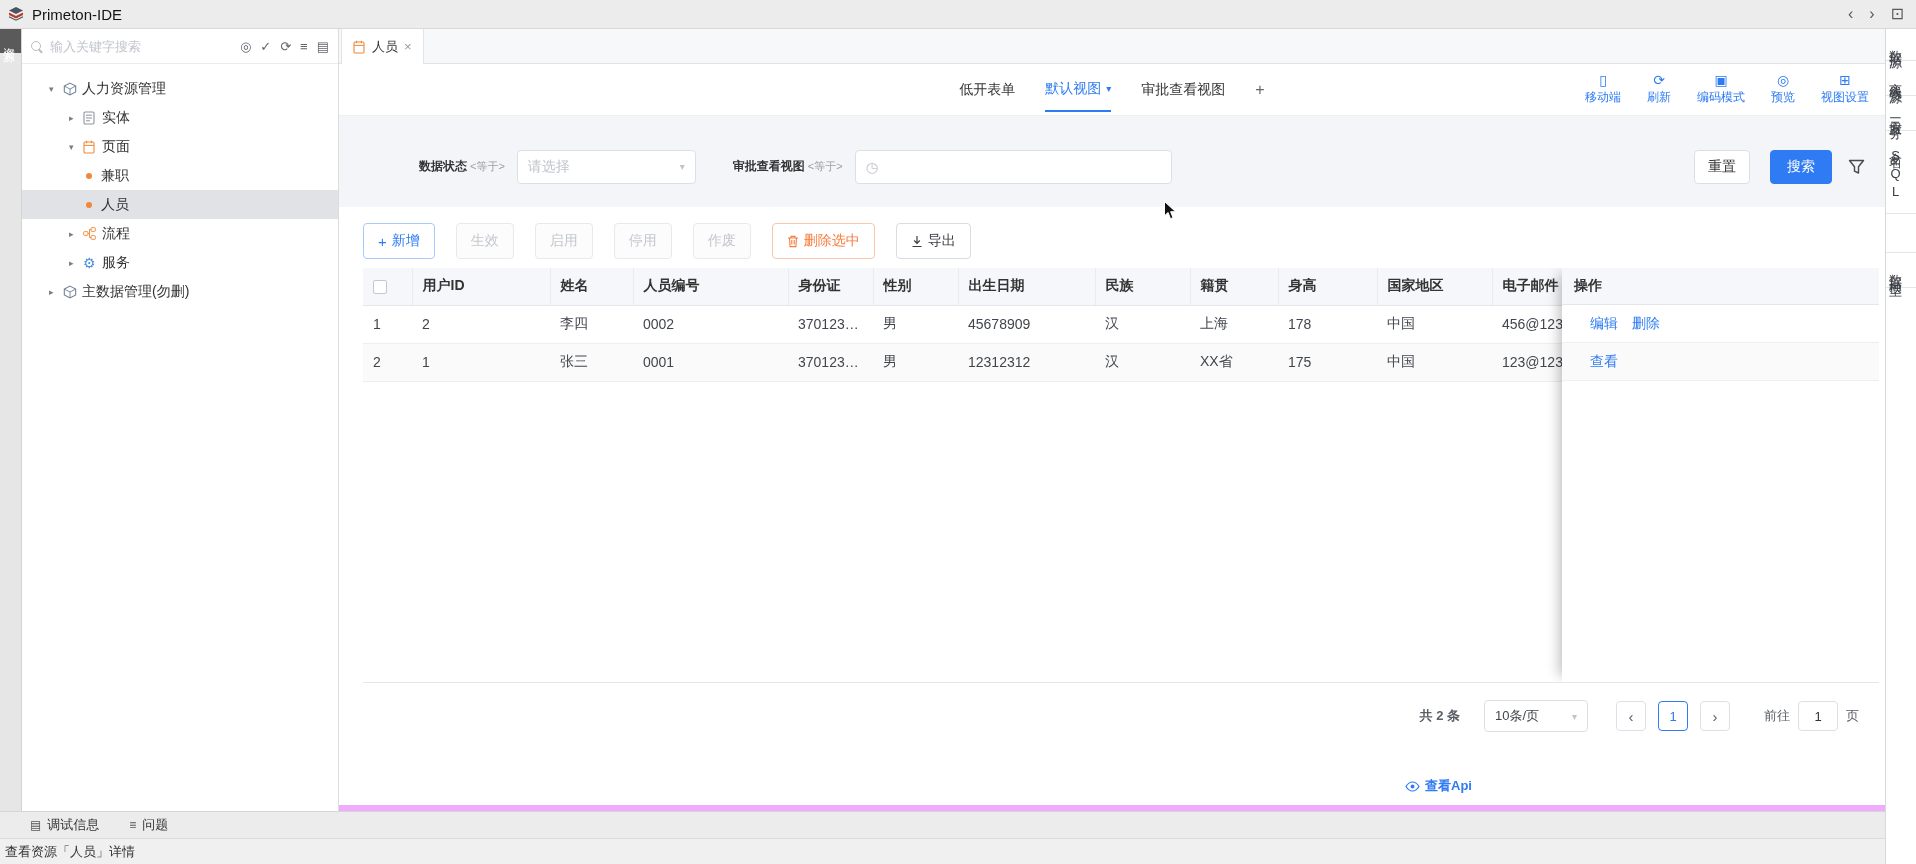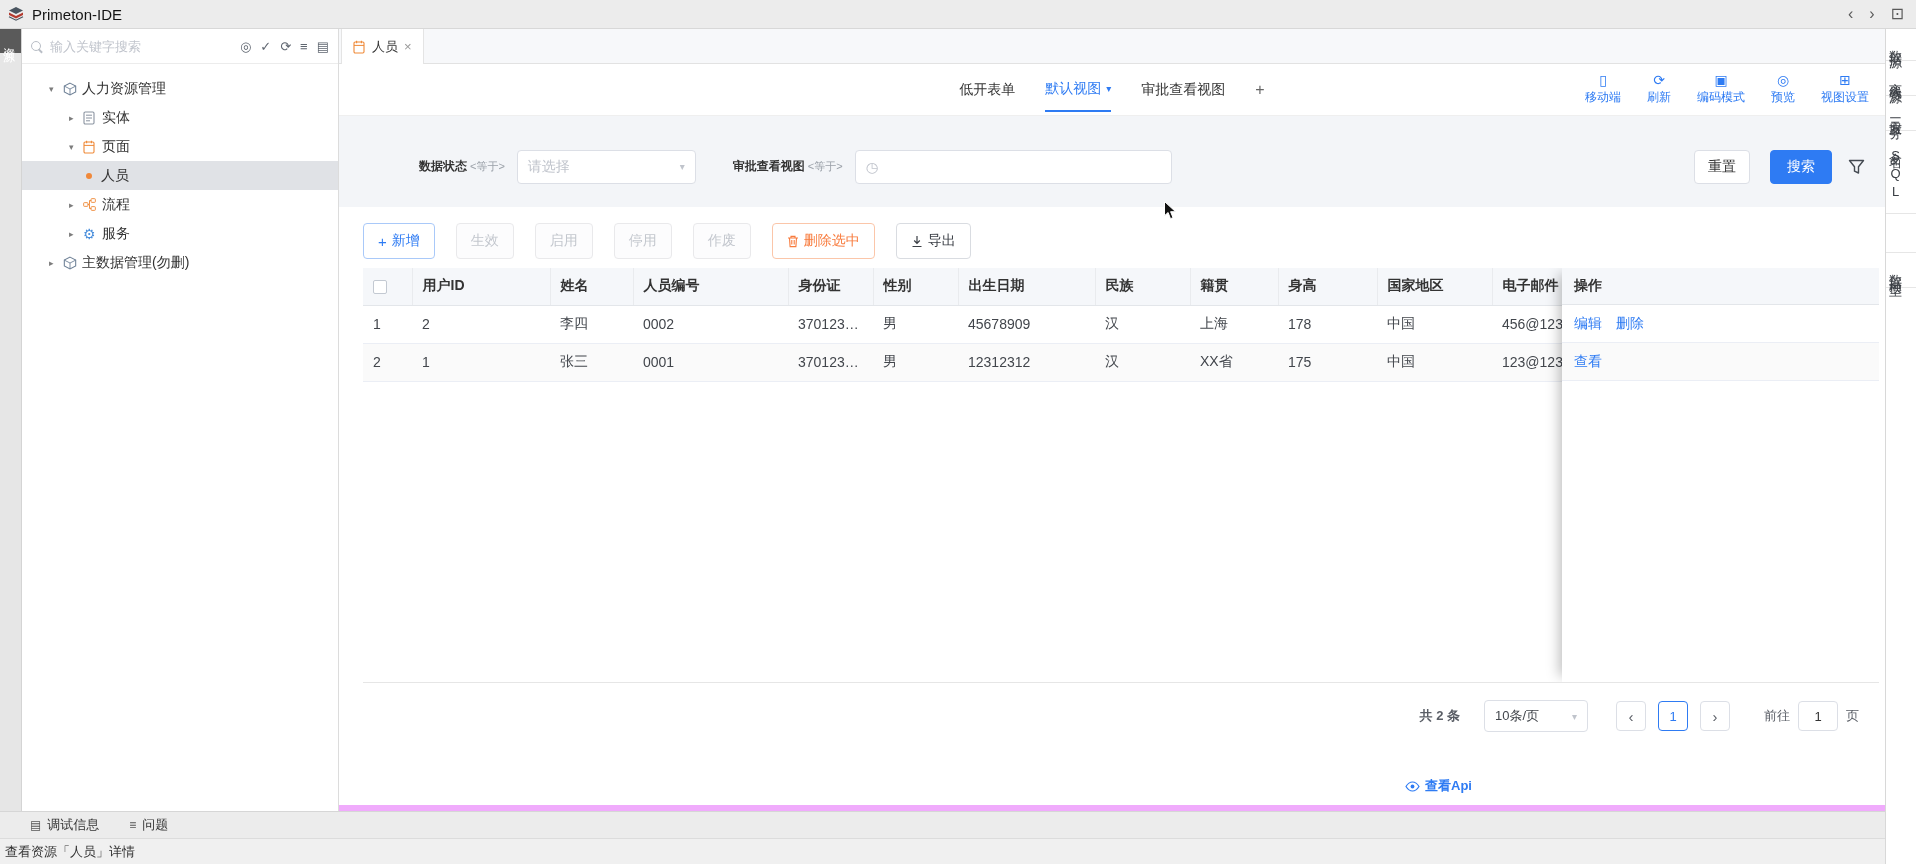--- a/index.html
+++ b/index.html
@@ -88,21 +88,21 @@
   
   .table-wrap { flex:none; position:relative; margin:9px 6px 0 24px; height:415px; border-bottom:1px solid #e6e6e6; overflow:hidden; }
   table { width:100%; border-collapse:collapse; table-layout:fixed; }
   th { height:37px; background:#f5f7fa; font-weight:600; font-size:14px; color:#333; text-align:left; padding:0 10px; border-right:1px solid #e9ebee; border-bottom:1px solid #e3e6ea; }
   th:last-child { border-right:none; }
   td { height:38px; font-size:14px; color:#42464c; padding:0 10px; border-bottom:1px solid #ebeef5; white-space:nowrap; overflow:hidden; text-overflow:ellipsis; }
   tr.alt td { background:#fafafa; }
   .checkbox { width:14px; height:14px; border:1px solid #c3c9d2; border-radius:2px; background:#fff; display:inline-block; vertical-align:middle; }
   .fixed-col { position:absolute; top:0; right:0; bottom:0; width:317px; background:#fff; box-shadow:-9px 0 12px -6px rgba(0,0,0,0.25); }
   .fixed-col .fh { height:37px; background:#f5f7fa; font-weight:600; display:flex; align-items:center; padding:0 12px; border-bottom:1px solid #e3e6ea; }
-  .fixed-col .fr { height:38px; display:flex; align-items:center; gap:14px; padding:0 12px; border-bottom:1px solid #ebeef5; }
+  .fixed-col .fr { height:38px; display:flex; align-items:center; gap:14px; padding:0 28px; border-bottom:1px solid #ebeef5; }
   .fixed-col .fr.alt { background:#fafafa; }
   .link { color:#2e7bf3; cursor:default; }
 
   
   .pagination { flex:none; display:flex; align-items:center; justify-content:flex-end; padding:17px 26px 0 0; font-size:13px; color:#5a5e66; }
   .pg-total { margin-right:24px;font-weight:bold; }
   .pg-size { width:104px; height:32px; border:1px solid #dcdfe6; border-radius:4px; background:#fff; display:flex; align-items:center; justify-content:space-between; padding:0 10px; margin-right:28px; color:#42464c; }
   .pg-btn { width:30px; height:30px; border:1px solid #dcdfe6; border-radius:4px; background:#fff; display:flex; align-items:center; justify-content:center; font-size:15px; color:#5a5e66; }
   .pg-btn + .pg-btn { margin-left:12px; }
   .pg-btn.active { border-color:#2e7bf3; color:#2e7bf3; font-size:13px; }
@@ -187,20 +187,24 @@
         <div class="tree-row lvl1">
           <span class="arrow">▾</span>
           <span class="tree-icon">
               <svg width="12" height="14" viewBox="0 0 12 14">
                 <rect x="1" y="2" width="10" height="11" rx="1.2" fill="none" stroke="#ef8937" stroke-width="1.1"></rect>
                 <path d="M1 5.4h10" stroke="#ef8937" stroke-width="1"></path>
                 <path d="M3.6.8v2.4M8.4.8v2.4" stroke="#ef8937" stroke-width="1.1"></path>
               </svg>
             </span>
           <span>页面</span>
+        </div>
+        <div class="tree-row lvl2">
+          <span class="dot"></span>
+          <span>兼职</span>
         </div>
         <div class="tree-row lvl2 selected">
           <span class="dot"></span>
           <span>人员</span>
         </div>
         <div class="tree-row lvl1">
           <span class="arrow">▸</span>
           <span class="tree-icon">
               <svg width="13" height="13" viewBox="0 0 14 14">
                 <rect x="0.7" y="5" width="4.6" height="4" rx="0.8" fill="none" stroke="#ef8937"></rect>

